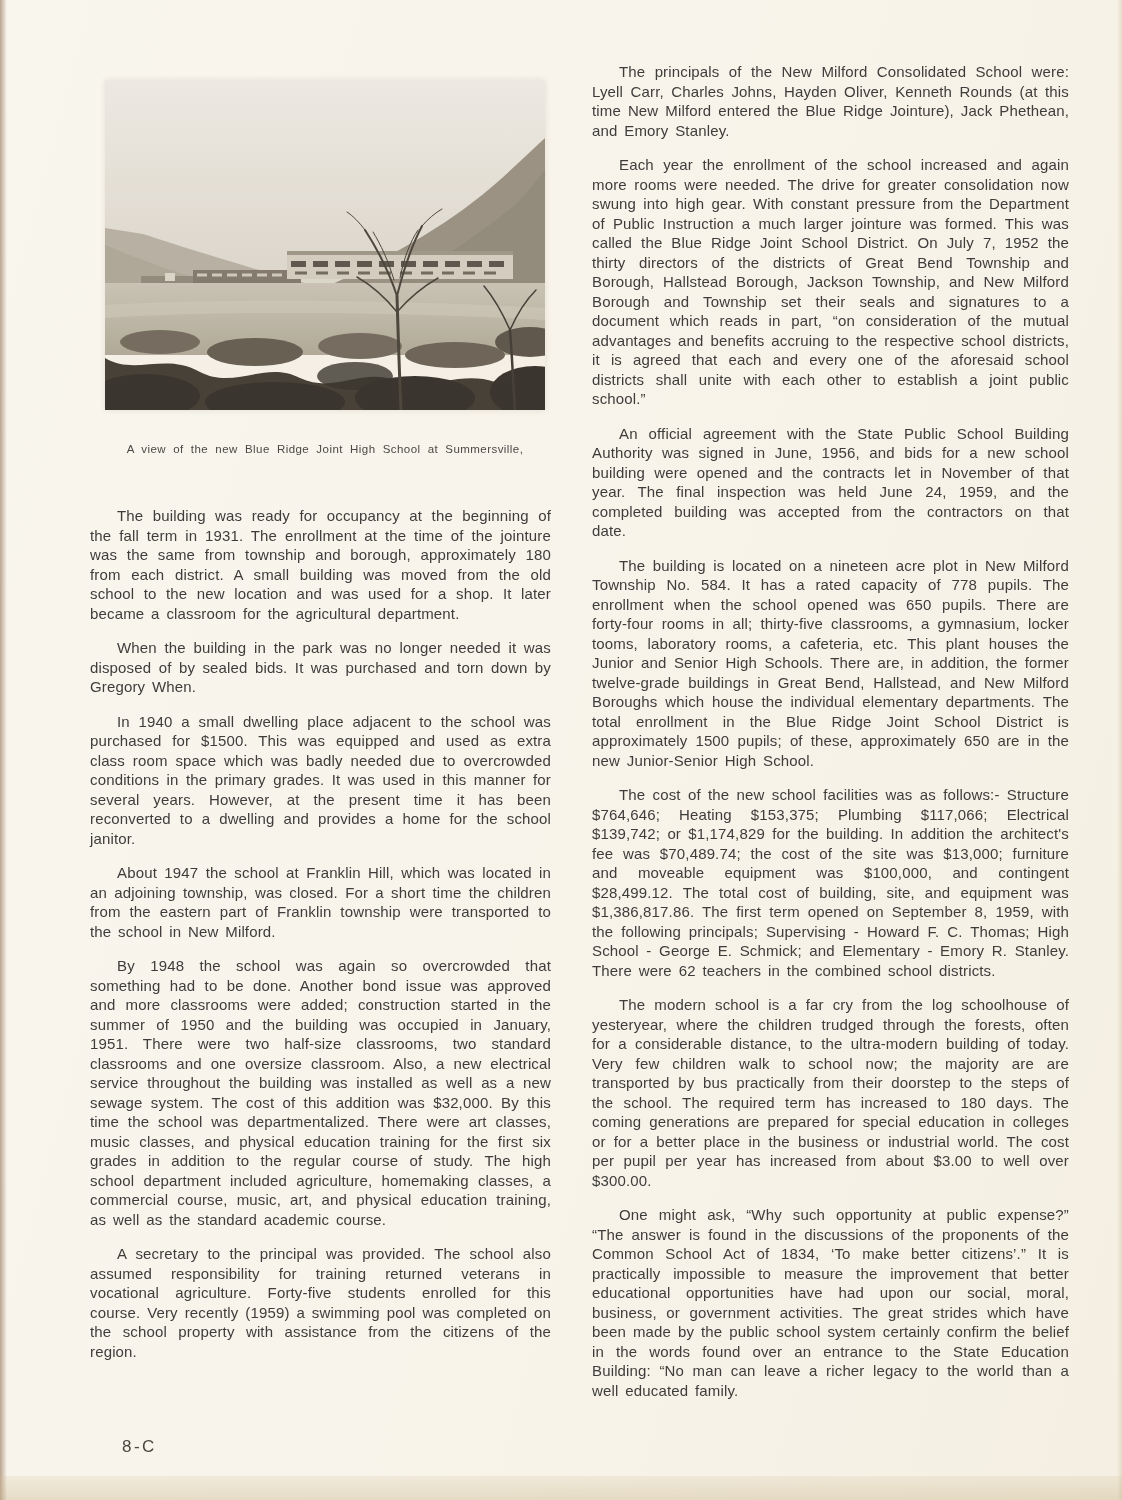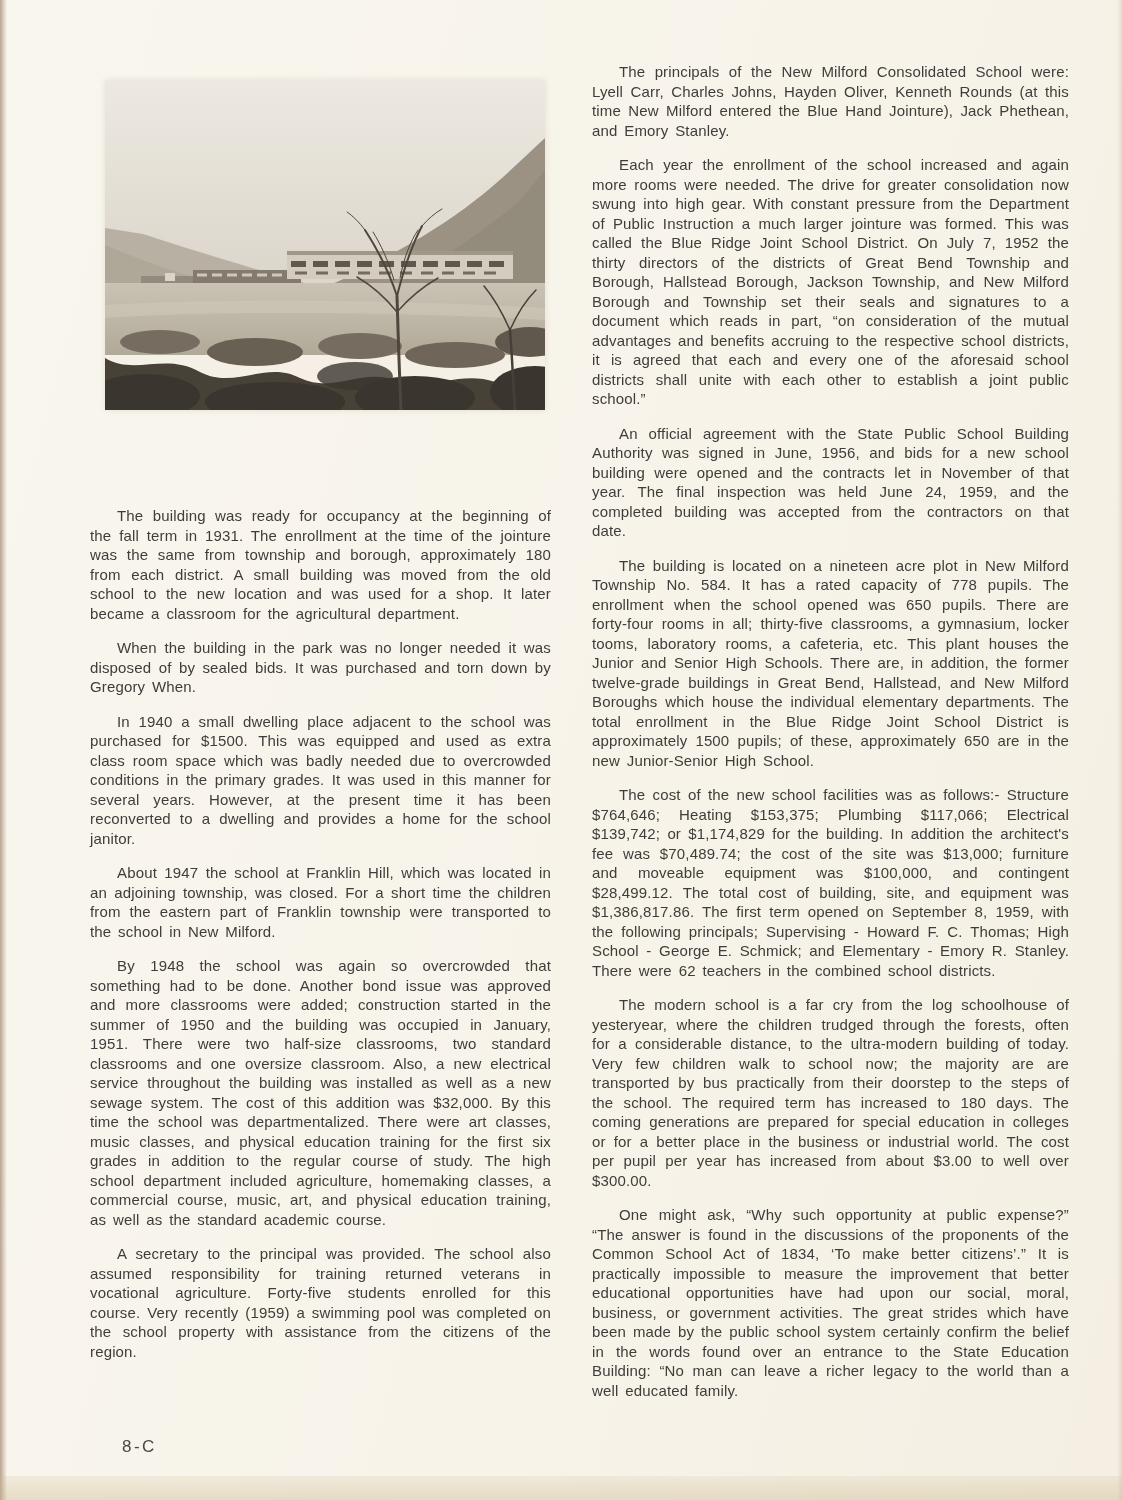--- a/index.html
+++ b/index.html
@@ -125,33 +125,34 @@
     <g stroke="#3b362f" fill="none" stroke-linecap="round">
       <path d="M410,330 C408,300 407,275 405,250" stroke-width="2.5"></path>
       <path d="M405,250 C397,232 389,218 379,206" stroke-width="1.5"></path>
       <path d="M405,250 C413,232 421,220 431,210" stroke-width="1.5"></path>
     </g>
 
     <rect width="440" height="330" fill="#d8c5a0" opacity="0.08"></rect>
   </svg>
 
   <div class="caption">
+    <div>A view of the new Blue Ridge Joint High School at Summersville,</div>
   </div>
 
   <div class="col col-left">
     <p class="para">The building was ready for occupancy at the beginning of the fall term in 1931. The enrollment at the time of the jointure was the same from township and borough, approximately 180 from each district. A small building was moved from the old school to the new location and was used for a shop. It later became a classroom for the agricultural department.</p>
     <p class="para">When the building in the park was no longer needed it was disposed of by sealed bids. It was purchased and torn down by Gregory When.</p>
     <p class="para">In 1940 a small dwelling place adjacent to the school was purchased for $1500. This was equipped and used as extra class room space which was badly needed due to overcrowded conditions in the primary grades. It was used in this manner for several years. However, at the present time it has been reconverted to a dwelling and provides a home for the school janitor.</p>
     <p class="para">About 1947 the school at Franklin Hill, which was located in an adjoining township, was closed. For a short time the children from the eastern part of Franklin township were transported to the school in New Milford.</p>
     <p class="para">By 1948 the school was again so overcrowded that something had to be done. Another bond issue was approved and more classrooms were added; construction started in the summer of 1950 and the building was occupied in January, 1951. There were two half-size classrooms, two standard classrooms and one oversize classroom. Also, a new electrical service throughout the building was installed as well as a new sewage system. The cost of this addition was $32,000. By this time the school was departmentalized. There were art classes, music classes, and physical education training for the first six grades in addition to the regular course of study. The high school department included agriculture, homemaking classes, a commercial course, music, art, and physical education training, as well as the standard academic course.</p>
     <p class="para">A secretary to the principal was provided. The school also assumed responsibility for training returned veterans in vocational agriculture. Forty-five students enrolled for this course. Very recently (1959) a swimming pool was completed on the school property with assistance from the citizens of the region.</p>
   </div>
 
   <div class="col col-right">
-    <p class="para">The principals of the New Milford Consolidated School were: Lyell Carr, Charles Johns, Hayden Oliver, Kenneth Rounds (at this time New Milford entered the Blue Hand Jointure), Jack Phethean, and Emory Stanley.</p>
+    <p class="para">The principals of the New Milford Consolidated School were: Lyell Carr, Charles Johns, Hayden Oliver, Kenneth Rounds (at this time New Milford entered the Blue Ridge Jointure), Jack Phethean, and Emory Stanley.</p>
     <p class="para">Each year the enrollment of the school increased and again more rooms were needed. The drive for greater consolidation now swung into high gear. With constant pressure from the Department of Public Instruction a much larger jointure was formed. This was called the Blue Ridge Joint School District. On July 7, 1952 the thirty directors of the districts of Great Bend Township and Borough, Hallstead Borough, Jackson Township, and New Milford Borough and Township set their seals and signatures to a document which reads in part, “on consideration of the mutual advantages and benefits accruing to the respective school districts, it is agreed that each and every one of the aforesaid school districts shall unite with each other to establish a joint public school.”</p>
     <p class="para">An official agreement with the State Public School Building Authority was signed in June, 1956, and bids for a new school building were opened and the contracts let in November of that year. The final inspection was held June 24, 1959, and the completed building was accepted from the contractors on that date.</p>
     <p class="para">The building is located on a nineteen acre plot in New Milford Township No. 584. It has a rated capacity of 778 pupils. The enrollment when the school opened was 650 pupils. There are forty-four rooms in all; thirty-five classrooms, a gymnasium, locker tooms, laboratory rooms, a cafeteria, etc. This plant houses the Junior and Senior High Schools. There are, in addition, the former twelve-grade buildings in Great Bend, Hallstead, and New Milford Boroughs which house the individual elementary departments. The total enrollment in the Blue Ridge Joint School District is approximately 1500 pupils; of these, approximately 650 are in the new Junior-Senior High School.</p>
     <p class="para">The cost of the new school facilities was as follows:- Structure $764,646; Heating $153,375; Plumbing $117,066; Electrical $139,742; or $1,174,829 for the building. In addition the architect's fee was $70,489.74; the cost of the site was $13,000; furniture and moveable equipment was $100,000, and contingent $28,499.12. The total cost of building, site, and equipment was $1,386,817.86. The first term opened on September 8, 1959, with the following principals; Supervising - Howard F. C. Thomas; High School - George E. Schmick; and Elementary - Emory R. Stanley. There were 62 teachers in the combined school districts.</p>
     <p class="para">The modern school is a far cry from the log schoolhouse of yesteryear, where the children trudged through the forests, often for a considerable distance, to the ultra-modern building of today. Very few children walk to school now; the majority are are transported by bus practically from their doorstep to the steps of the school. The required term has increased to 180 days. The coming generations are prepared for special education in colleges or for a better place in the business or industrial world. The cost per pupil per year has increased from about $3.00 to well over $300.00.</p>
     <p class="para">One might ask, “Why such opportunity at public expense?” “The answer is found in the discussions of the proponents of the Common School Act of 1834, ‘To make better citizens’.” It is practically impossible to measure the improvement that better educational opportunities have had upon our social, moral, business, or government activities. The great strides which have been made by the public school system certainly confirm the belief in the words found over an entrance to the State Education Building: “No man can leave a richer legacy to the world than a well educated family.</p>
   </div>
 
   <div class="page-number">8-C</div>
 

